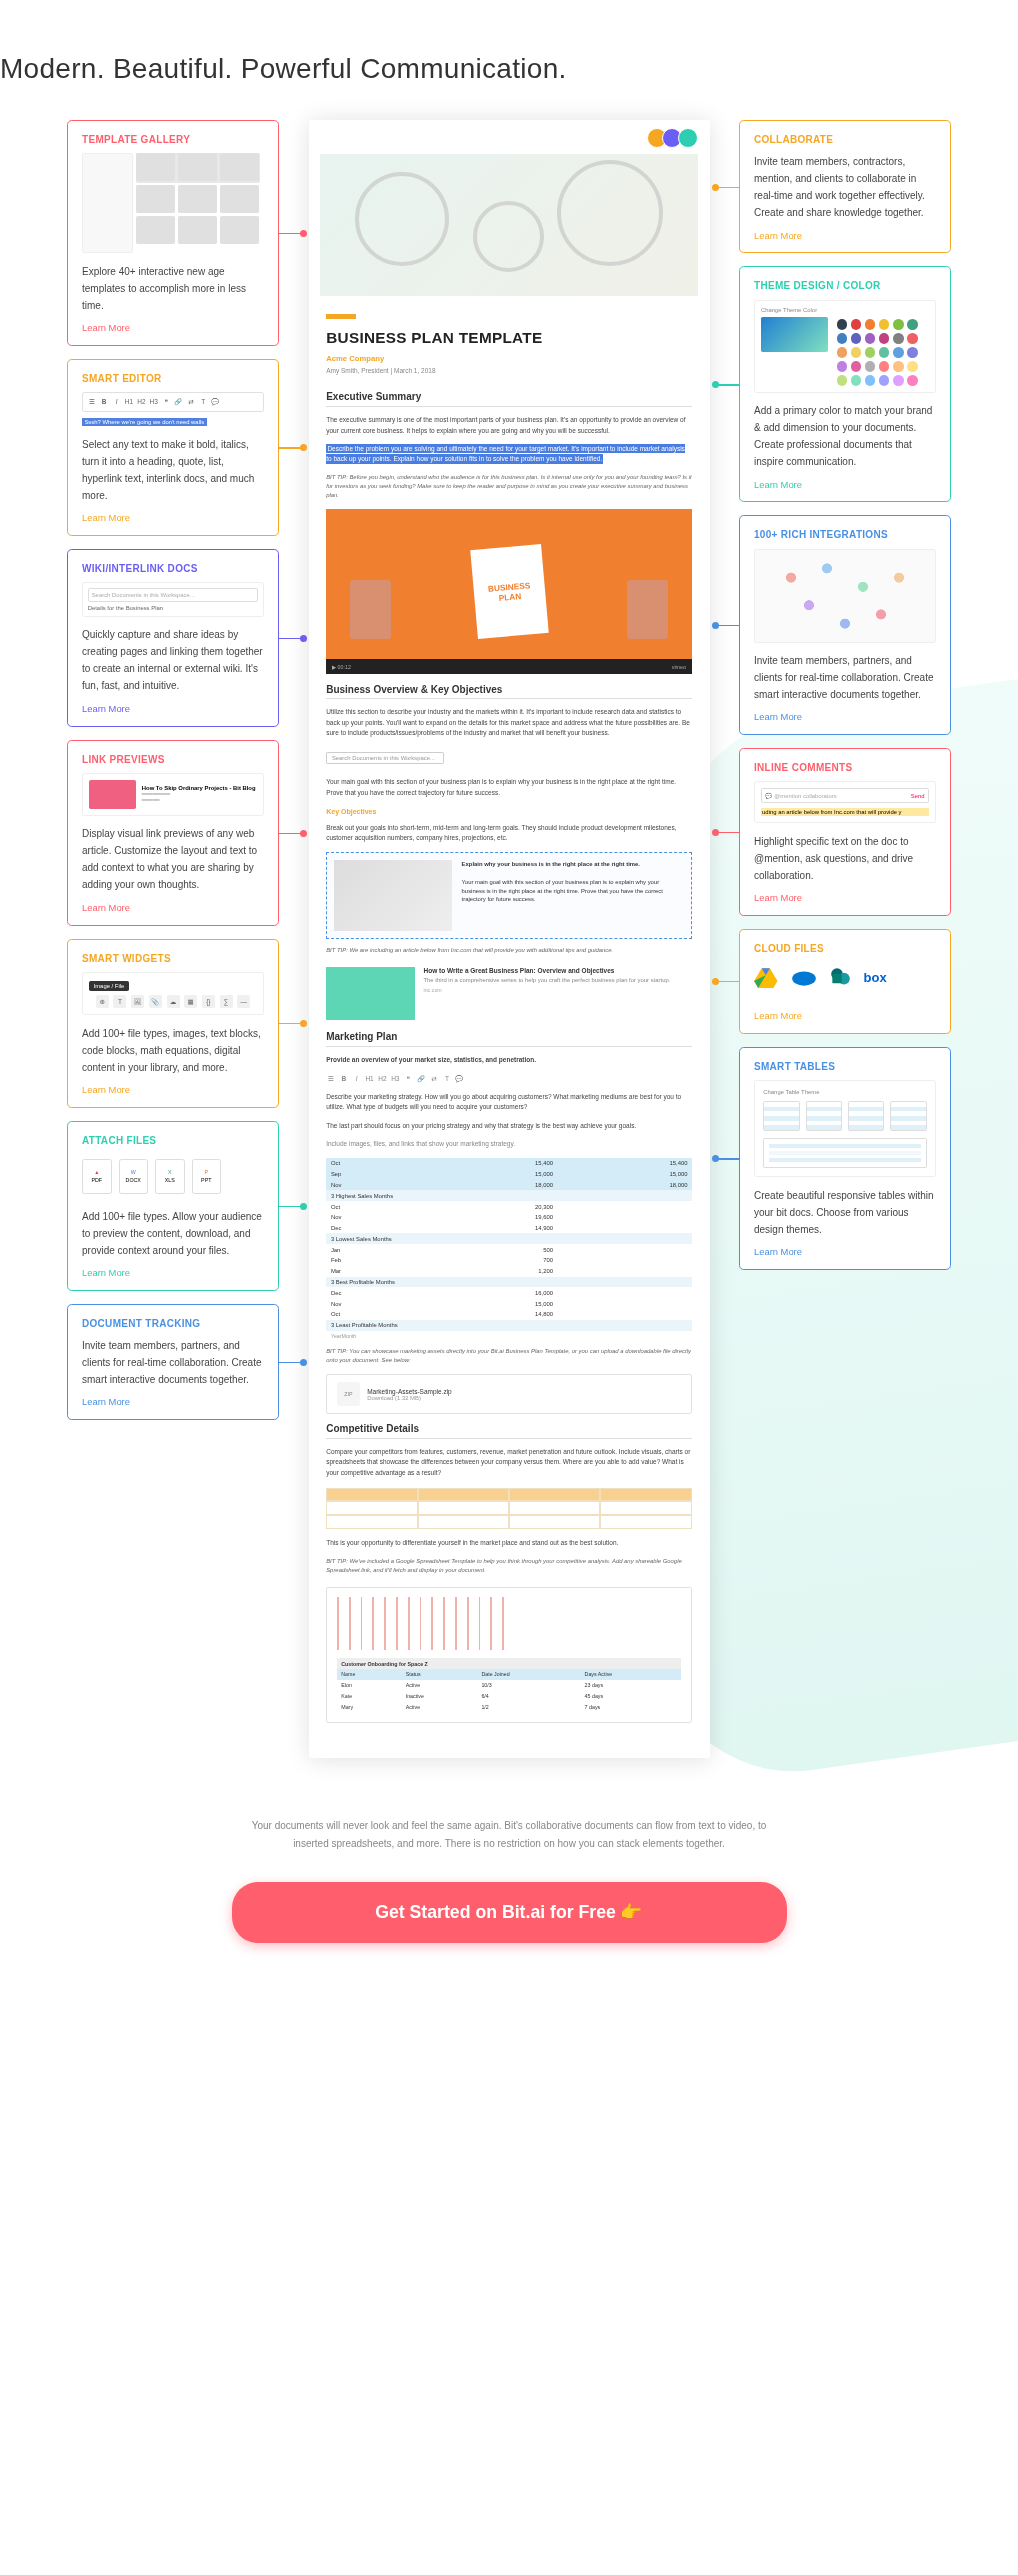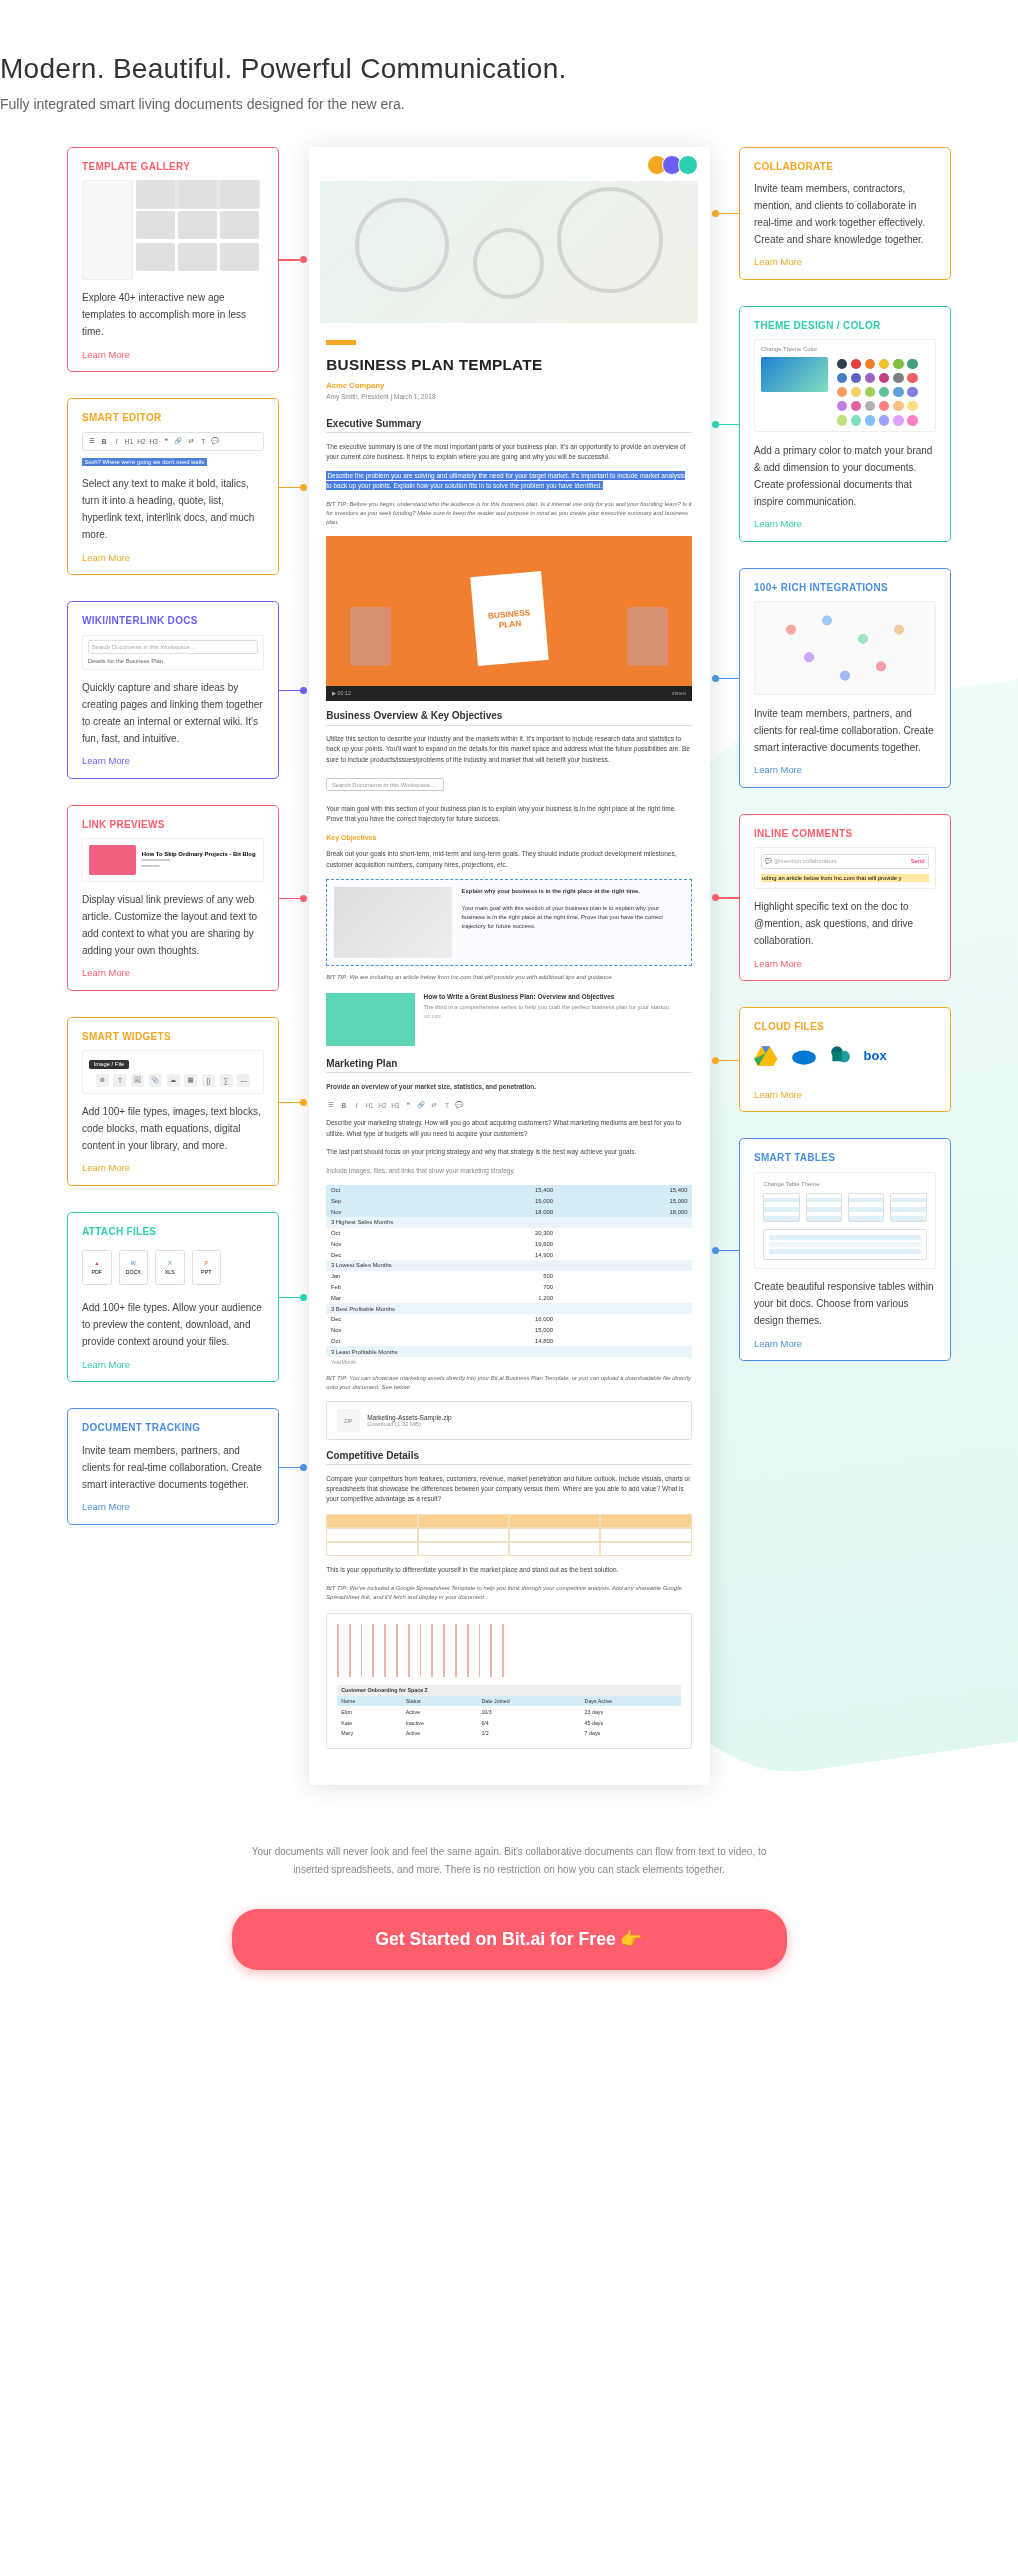--- a/index.html
+++ b/index.html
@@ -19,21 +19,21 @@
     background: linear-gradient(180deg, rgba(180,240,230,0.4), rgba(130,220,200,0.5));
     border-radius: 50% 0 0 50% / 30% 0 0 30%;
     z-index: 0;
     transform: skewY(-8deg);
     opacity: .5;
   }
   .hero { text-align: left; padding: 53px 0 35px; position: relative; z-index: 2; }
   .hero h1 { font-size: 28px; font-weight: 400; color: #333; letter-spacing: 0.3px; }
   .hero p { font-size: 14px; color: #666; margin-top: 10.6px; }
   .row { display: flex; justify-content: center; gap: 29.5px; position: relative; z-index: 2; padding: 0 11.8px 35px; align-items: flex-start; }
-  .col { width: 212px; display: flex; flex-direction: column; gap: 26px; flex-shrink: 0; }
+  .col { width: 212px; display: flex; flex-direction: column; gap: 13px; flex-shrink: 0; }
   .center { width: 401px; flex-shrink: 0; }
   .card {
     background: #fff;
     border: 1.2px solid;
     border-radius: 4.7px;
     padding: 13px 14px 11.8px;
     position: relative;
   }
   .card h3 { font-size: 10px; font-weight: 700; letter-spacing: 0.3px; text-transform: uppercase; margin-bottom: 8.3px; }
   .card p { font-size: 10px; line-height: 1.7; color: #444; }
@@ -135,21 +135,20 @@
   .gallery-thumb .gr { width:68%; display:flex; flex-wrap:wrap; gap:3.5px;}
   .gallery-thumb .gr div { width:calc(33% - 2.4px); height:28px; background:#e0e0e0;}
 </style>
 </head>
 <body>
 
 <div class="bg-swoosh"></div>
 
 <div class="hero">
   <h1>Modern. Beautiful. Powerful Communication.</h1>
-  <p>Fully integrated smart living documents designed for the new era.</p>
 </div>
 
 <div class="row">
   <div class="col left" id="left-col">
       <div class="card" style="border-color: rgb(255, 94, 108);"><h3 style="color:#ff5e6c">TEMPLATE GALLERY</h3><div class="gallery-thumb">
           <div class="side"></div>
           <div class="gr">
             <div></div>
             <div></div>
             <div></div>

